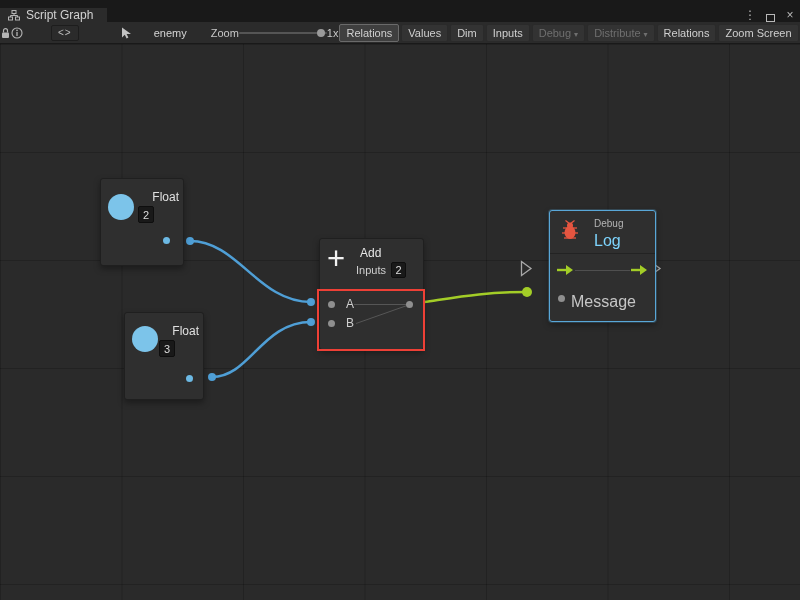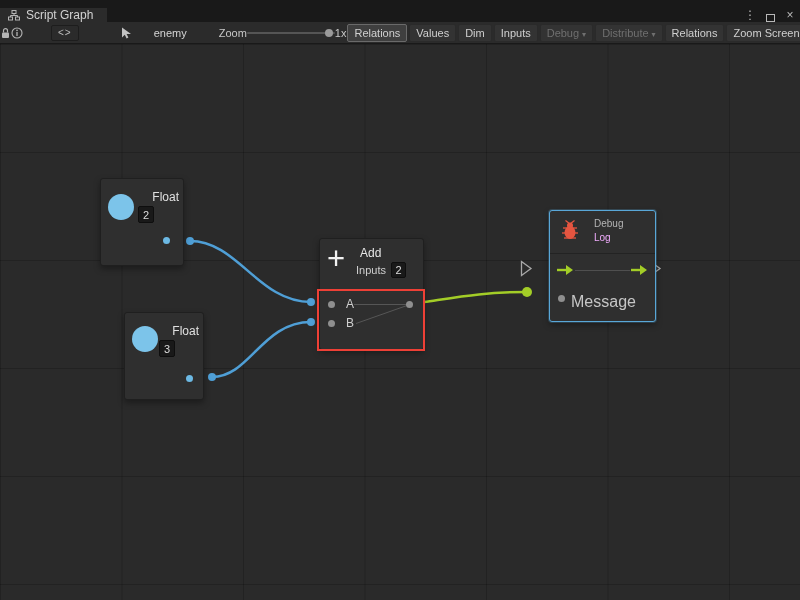--- a/index.html
+++ b/index.html
@@ -12,21 +12,21 @@
   .tab { display: flex; align-items: center; gap: 6px; padding: 0 14px 0 8px; background: #2b2b2b; color: #d2d2d2; font-size: 12px; }
   .tab-spacer { flex: 1; }
   .win-btn { width: 20px; display: flex; align-items: center; justify-content: center; color: #b8b8b8; font-size: 12px; }
   .max-glyph { width: 9px; height: 8px; border: 1px solid #b8b8b8; display: inline-block; }
 
   
   .toolbar { height: 22px; background: #2b2b2b; border-bottom: 1px solid #191919; display: flex; align-items: center; flex: none; color: #c8c8c8; font-size: 11px; }
   .tb-icon-btn { width: 22px; height: 100%; display: flex; align-items: center; justify-content: center; }
   .code-btn { color: #bdbdbd; font-size: 10px; letter-spacing: 1px; padding: 0 6px; border: 1px solid #1d1d1d; border-radius: 2px; margin-left: 28px; height: 16px; display: flex; align-items: center; }
   .graph-crumb { display: flex; align-items: center; gap: 22px; margin-left: 42px; color: #d5d5d5; }
-  .zoom-group { display: flex; align-items: center; margin-left: 32px; gap: 0; }
+  .zoom-group { display: flex; align-items: center; margin-left: 24px; gap: 0; }
   .zoom-track { width: 88px; height: 2px; background: #555; position: relative; border-radius: 1px; }
   .zoom-handle { position: absolute; right: 2px; top: -3px; width: 8px; height: 8px; border-radius: 50%; background: #9a9a9a; }
   .tb-buttons { margin-left: auto; display: flex; align-items: center; height: 100%; padding-right: 2px; }
   .tb-btn { padding: 2px 6px; margin: 0 1px; background: #333333; border: 1px solid #2a2a2a; border-radius: 2px; color: #d0d0d0; white-space: nowrap; }
   .tb-btn.active { background: #3f3f3f; border-color: #6a6a6a; }
   .tb-btn.disabled { color: #6f6f6f; }
   .caret { font-size: 8px; margin-left: 3px; }
 
   
   .canvas { position: relative; flex: 1; background-color: #2a2a2a;
@@ -56,21 +56,21 @@
   .add-count { width: 15px; height: 16px; line-height: 15px; }
   .add-ports { position: relative; height: 59px; }
   .port-label { font-size: 12px; color: #cfcfcf; position: absolute; }
   .relation-svg { position: absolute; inset: 0; }
 
   .red-select { position: absolute; z-index: 4; border: 2px solid #ee4036; pointer-events: none; }
 
   .debug-node { width: 107px; height: 112px; border-color: #59a7d8; box-shadow: 0 0 0 1px rgba(89,167,216,0.25), 0 3px 6px rgba(0,0,0,0.35); }
   .debug-header { position: relative; height: 43px; border-bottom: 1px solid #232323; }
   .debug-cat { position: absolute; left: 44px; top: 7px; font-size: 10px; color: #b4b4b4; }
-  .debug-title { position: absolute; left: 44px; top: 21px; font-size: 10px; color: #f0abfc; }
+  .debug-title { position: absolute; left: 44px; top: 21px; font-size: 16px; color: #7dd3fc; }
   .debug-flow { position: absolute; left: 0; top: 43px; width: 100%; height: 32px; display: flex; align-items: center; padding: 0 7px; }
   .flow-line { flex: 1; height: 1px; background: #4f4f4f; margin: 0 1px; }
   .debug-msg { position: absolute; left: 0; top: 75px; width: 100%; height: 32px; }
   .msg-label { position: absolute; left: 21px; top: 7px; font-size: 16px; color: #c6c6c6; }
   .flow-tri { position: absolute; z-index: 2; }
 </style>
 </head>
 <body>
 
 <div class="window">

